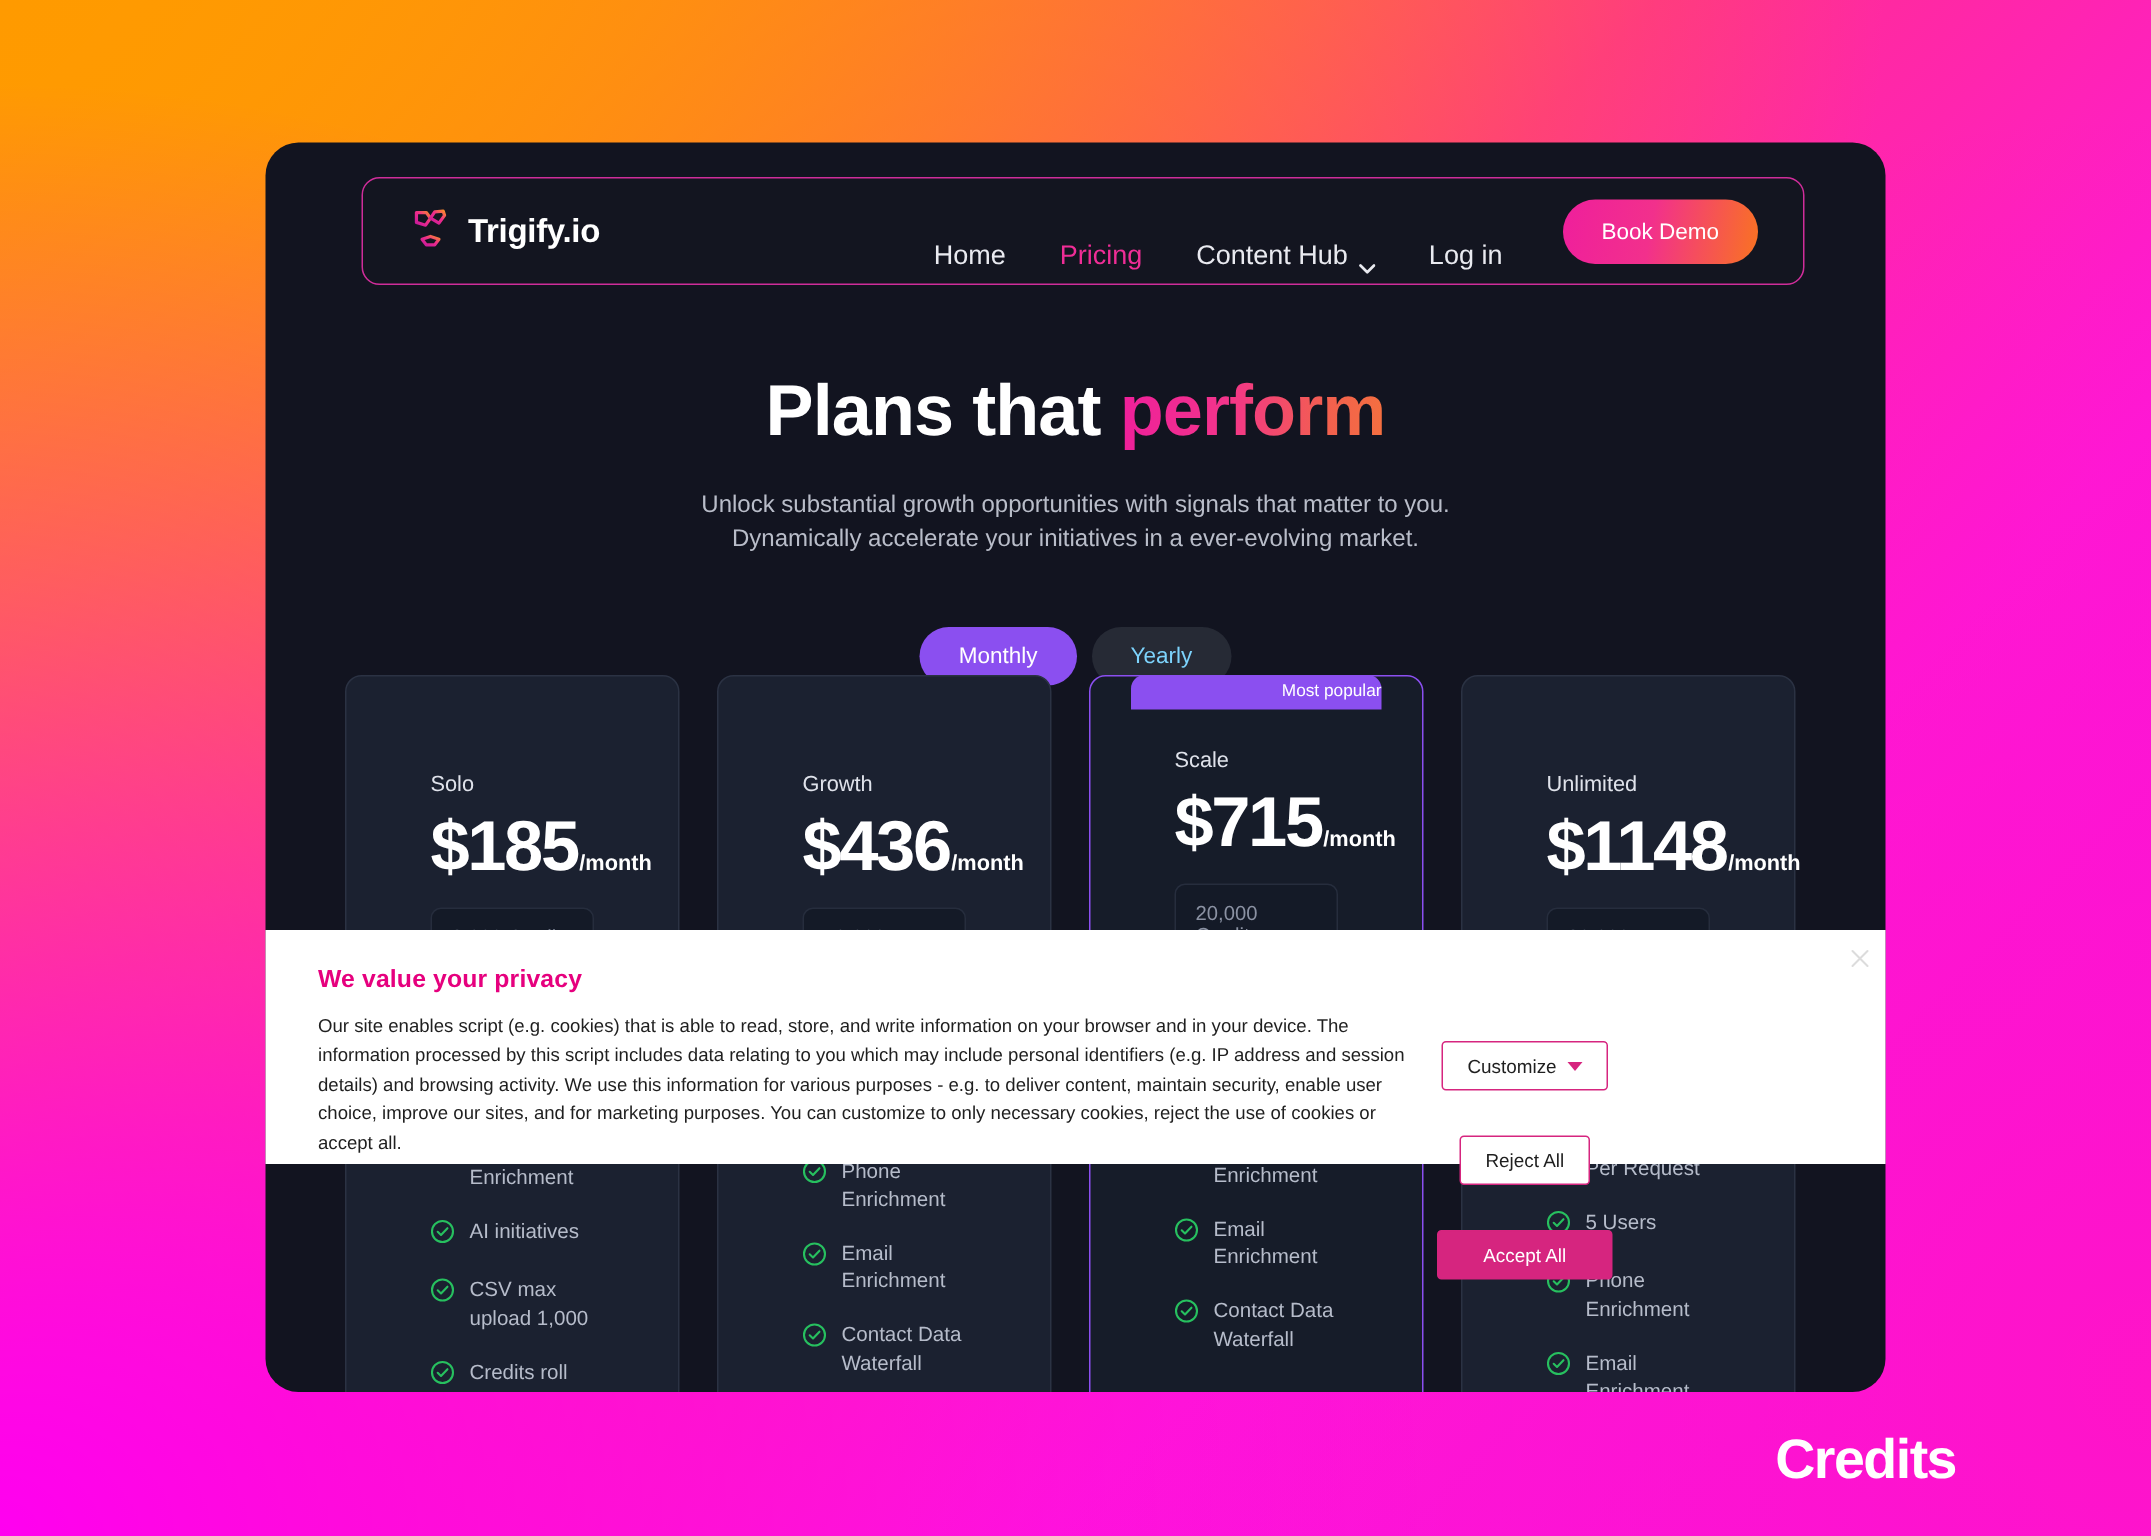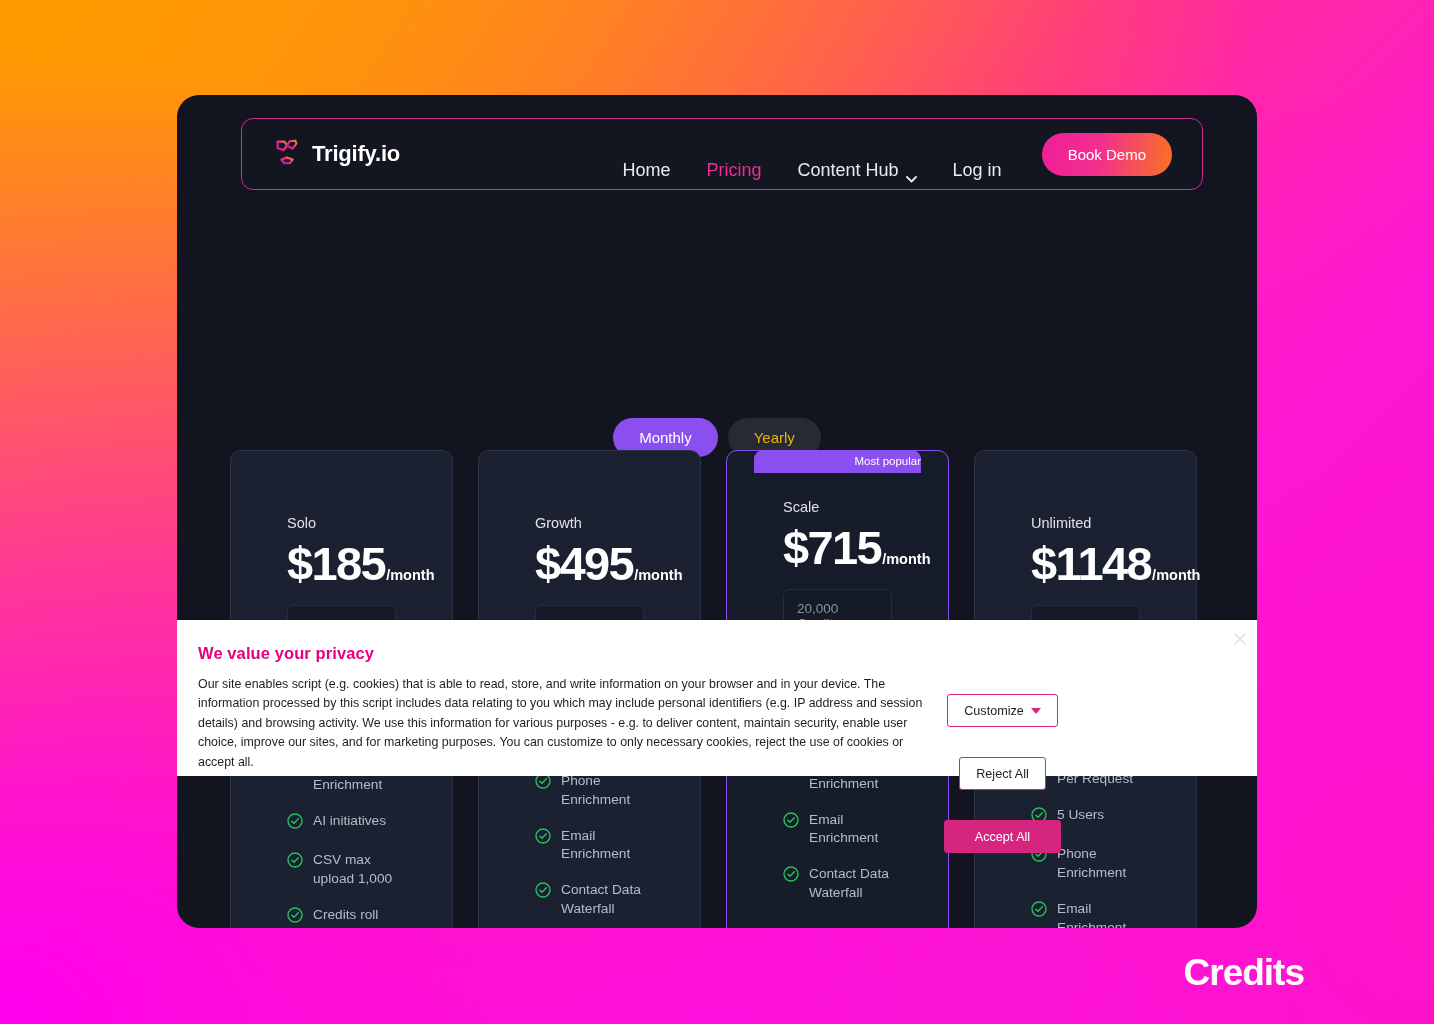--- a/index.html
+++ b/index.html
@@ -83,21 +83,21 @@
   .toggle {
     position: absolute; top: 323px; left: 0; width: 100%;
     display: flex; justify-content: center; gap: 10px;
   }
   .toggle button {
     border: none; cursor: pointer;
     border-radius: 999px; padding: 11px 26px;
     font-size: 15px; font-family: inherit;
   }
   .toggle .on  { background: #8b4ff0; color: #ffffff; }
-  .toggle .off { background: #262a35; color: #eab308; }
+  .toggle .off { background: #262a35; color: #7dd3fc; }
 
   
   .cards {
     position: absolute; top: 355px; left: 53px;
     width: 985px;
     display: grid; grid-template-columns: repeat(4, 223px);
     gap: 25px;
   }
   .card {
     background: #1b2130;
@@ -140,21 +140,21 @@
   }
   .check { flex: 0 0 auto; margin-top: 1px; }
 
   
   .cookie {
     position: absolute;
     left: 177px; top: 620px;
     width: 1080px; height: 156px;
     background: #ffffff;
     display: flex; align-items: flex-start;
-    padding: 24px 34px 24px 21px;
+    padding: 24px 34px 24px 35px;
     z-index: 50;
   }
   .cookie-text { width: 728px; }
   .cookie-title {
     color: #e6007e; font-size: 16.5px; font-weight: 700; margin-bottom: 12px;
     letter-spacing: 0.1px;
   }
   .cookie-body {
     color: #1f1f1f; font-size: 12.4px; line-height: 1.57;
   }
@@ -219,20 +219,27 @@
           <svg width="11" height="7" viewBox="0 0 11 7">
               <path d="M1 1 L5.5 5.5 L10 1" stroke="#e9eaf0" stroke-width="1.8" fill="none" stroke-linecap="round" stroke-linejoin="round"></path>
             </svg>
         </span>
       </a>
       <a class="nav-link" href="#">Log in</a>
       <button class="btn-demo">Book Demo</button>
     </div>
   </div>
 
+  <div class="hero">
+    <h1><span>Plans that </span><span class="grad">perform</span></h1>
+    <p>
+      <span>Unlock substantial growth opportunities with signals that matter to you.</span><br>
+      <span>Dynamically accelerate your initiatives in a ever-evolving market.</span>
+    </p>
+  </div>
 
   <div class="toggle">
     <button class="on">Monthly</button>
     <button class="off">Yearly</button>
   </div>
 
   <div class="cards">
 
     <div class="card">
       <div class="card-inner">
@@ -286,21 +293,21 @@
               <span>Credits roll over</span>
             </li>
         </ul>
       </div>
     </div>
 
     <div class="card">
       <div class="card-inner">
         <div class="plan-name">Growth</div>
         <div class="price-row">
-          <span class="price">$495</span>
+          <span class="price">$436</span>
           <span class="per">/month</span>
         </div>
         <div class="credits">10,000 Credits</div>
         <ul class="features">
           <li>
               <span class="check"><svg width="16" height="16" viewBox="0 0 16 16">
                   <circle cx="8" cy="8" r="7" stroke="#27c05f" stroke-width="1.4" fill="none"></circle>
                   <path d="M4.8 8.2 L7 10.3 L11.3 5.8" stroke="#27c05f" stroke-width="1.4" fill="none" stroke-linecap="round" stroke-linejoin="round"></path>
                 </svg></span>
               <span>Unlimited Lists</span>

